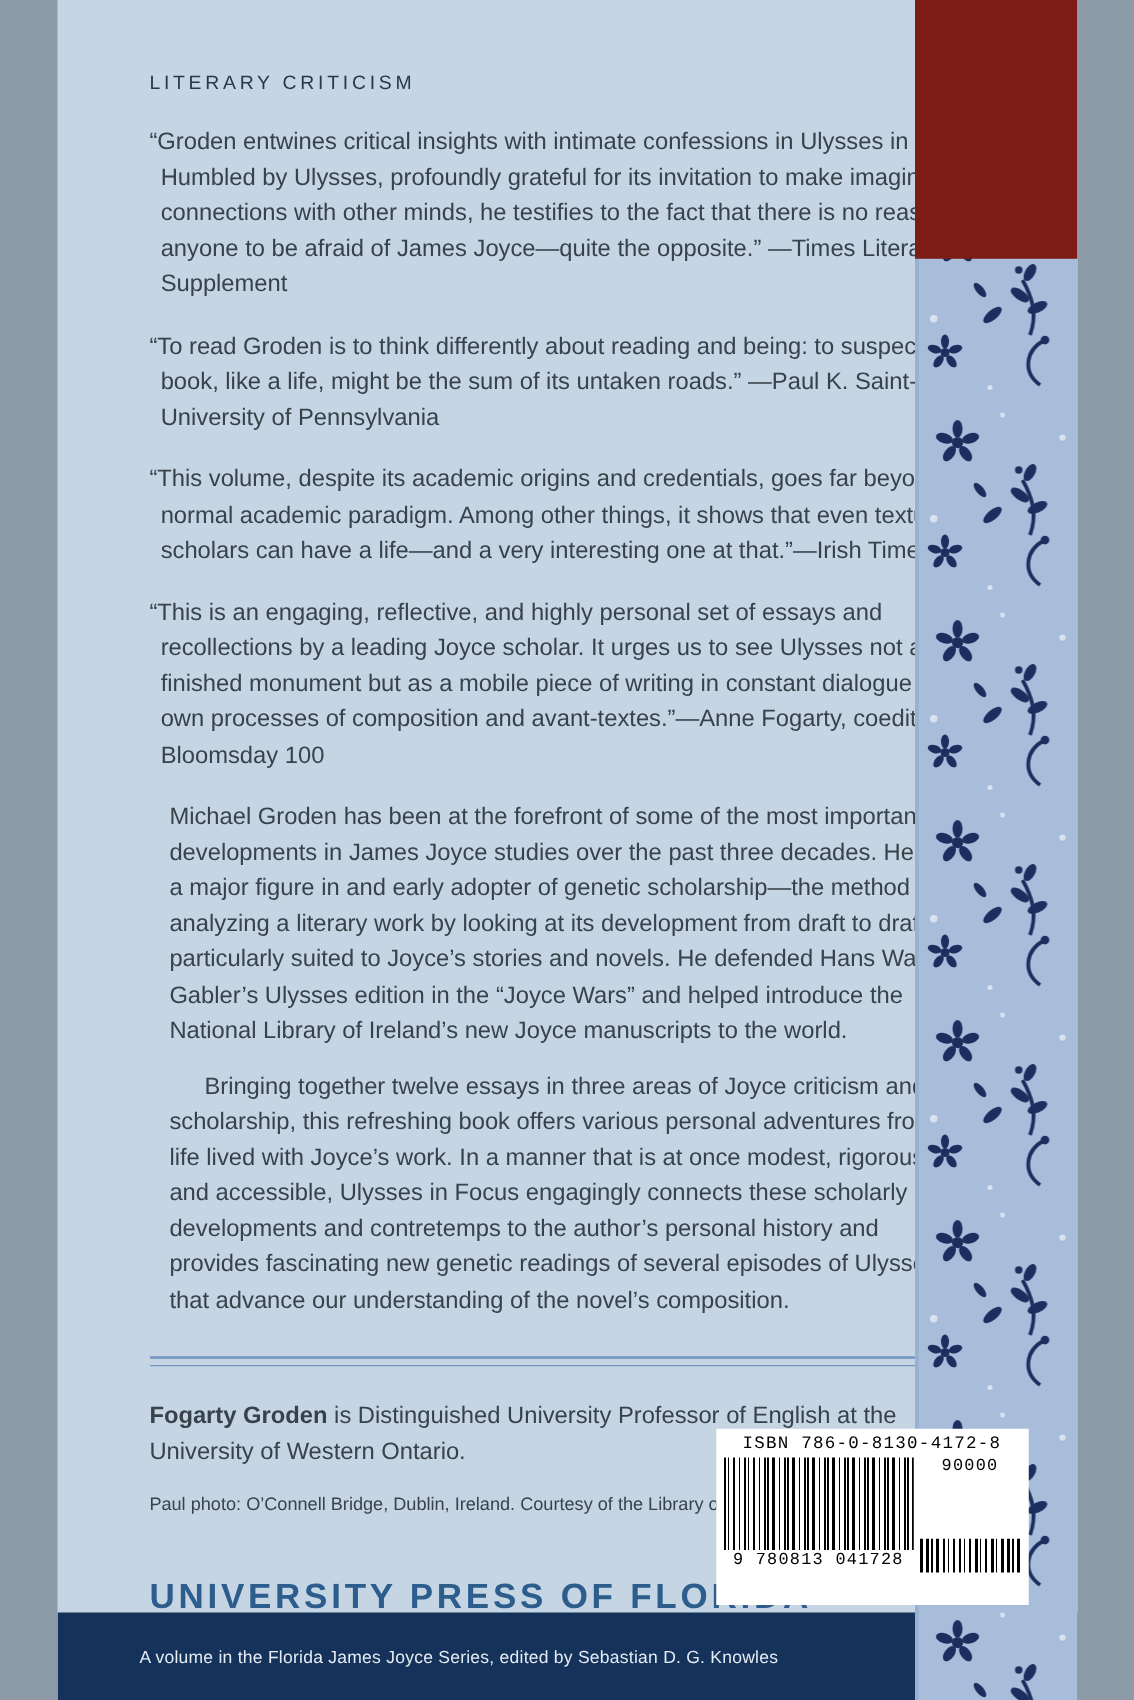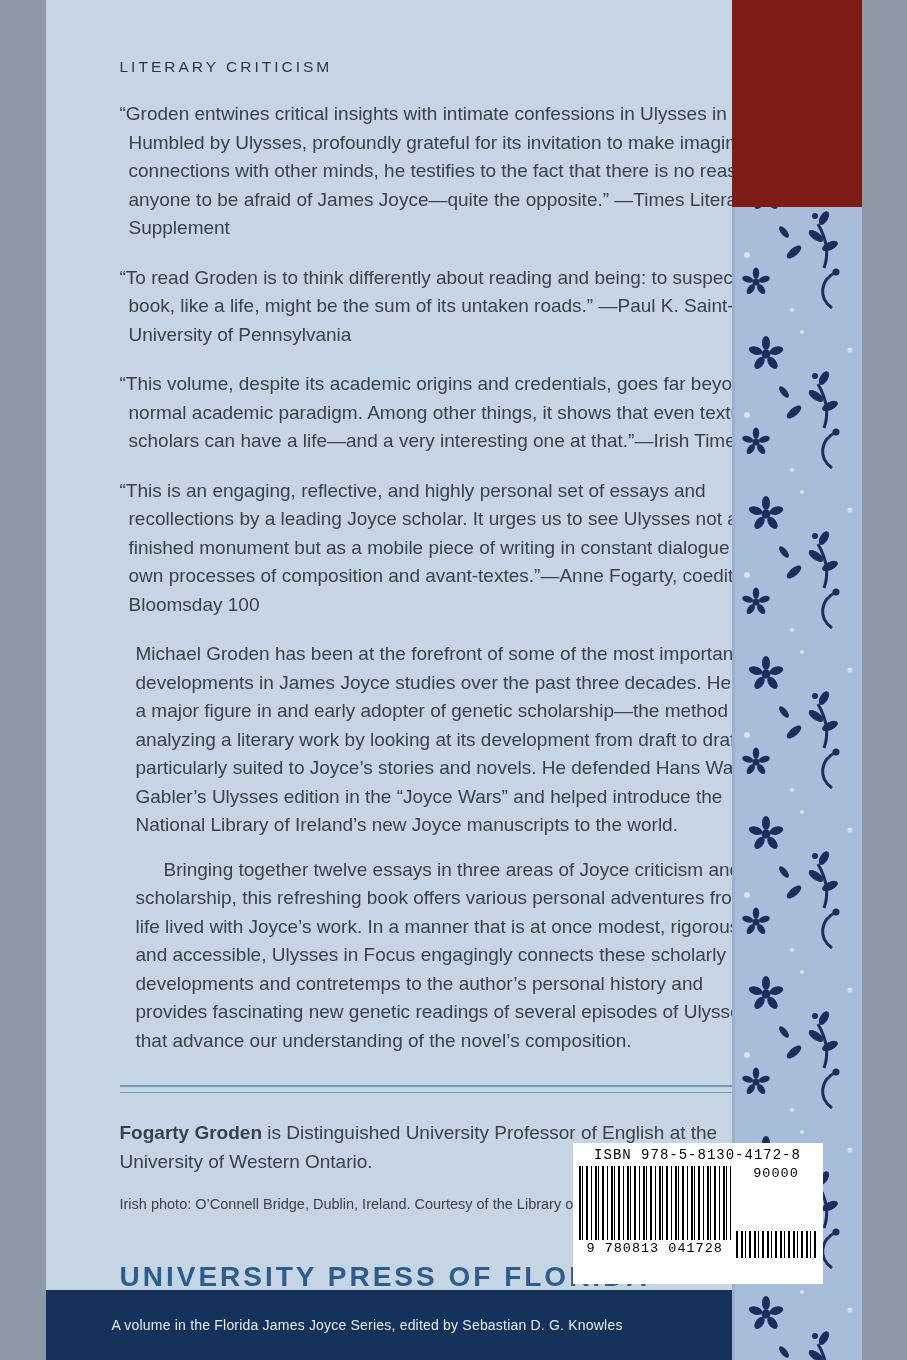--- a/index.html
+++ b/index.html
@@ -142,29 +142,29 @@
 
     <div class="about">
       <p><span>Michael Groden has been at the forefront of some of the most important developments in James Joyce studies over the past three decades. He was a major figure in and early adopter of genetic scholarship—the method of analyzing a literary work by looking at its development from draft to draft—particularly suited to Joyce’s stories and novels. He defended Hans Walter Gabler’s </span><span class="i">Ulysses</span><span> edition in the “Joyce Wars” and helped introduce the National Library of Ireland’s new Joyce manuscripts to the world.</span></p>
       <p><span>Bringing together twelve essays in three areas of Joyce criticism and scholarship, this refreshing book offers various personal adventures from a life lived with Joyce’s work. In a manner that is at once modest, rigorous, and accessible, Ulysses </span><span class="i">in Focus</span><span> engagingly connects these scholarly developments and contretemps to the author’s personal history and provides fascinating new genetic readings of several episodes of </span><span class="i">Ulysses</span><span> that advance our understanding of the novel’s composition.</span></p>
     </div>
 
     <div class="double-rule"></div>
 
     <p class="bio"><span class="b">Fogarty Groden</span><span> is Distinguished University Professor of English at the University of Western Ontario.</span></p>
 
-    <p class="credit"><span class="i">Irish photo:</span><span> O’Connell Bridge, Dublin, Ireland. Courtesy of the Library of Congress.</span></p>
+    <p class="credit"><span class="i">Paul photo:</span><span> O’Connell Bridge, Dublin, Ireland. Courtesy of the Library of Congress.</span></p>
 
     <div class="publisher">UNIVERSITY PRESS OF FLORIDA</div>
     <div class="website">www.upf.com</div>
 
   </div>
 
   <div class="barcode">
-    <div class="bc-isbn">ISBN 978-5-8130-4172-8</div>
+    <div class="bc-isbn">ISBN 786-0-8130-4172-8</div>
     <div class="bc-body">
       <div class="bc-main">
         <div class="bars"></div>
         <div class="bc-digits">9 780813 041728</div>
       </div>
       <div class="bc-add">
         <div class="bc-price">90000</div>
         <div class="bars"></div>
       </div>
     </div>

